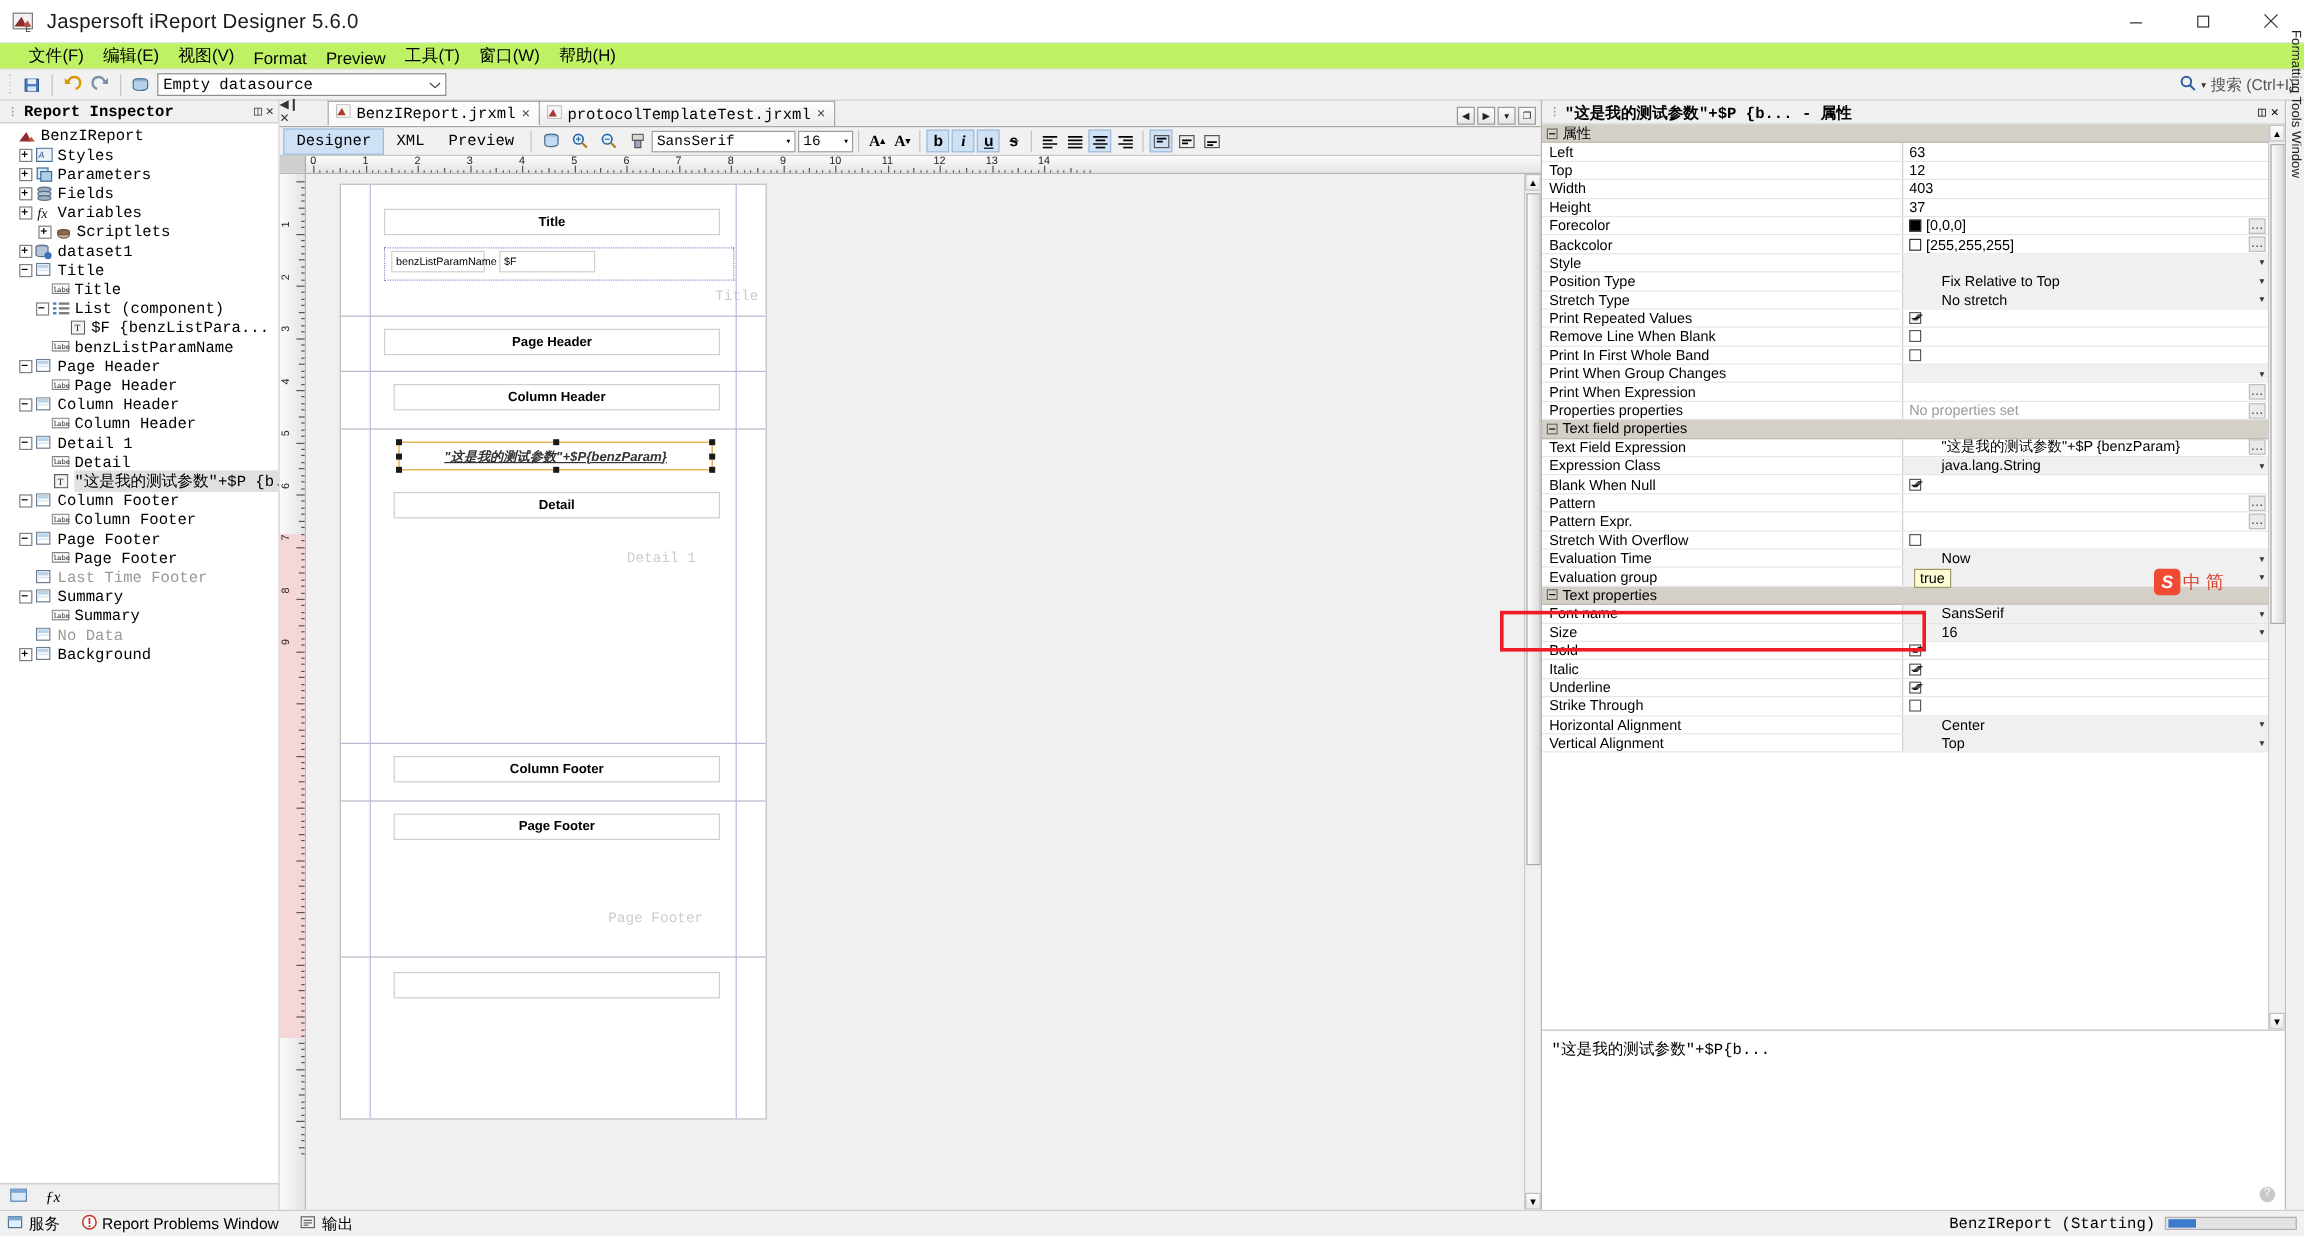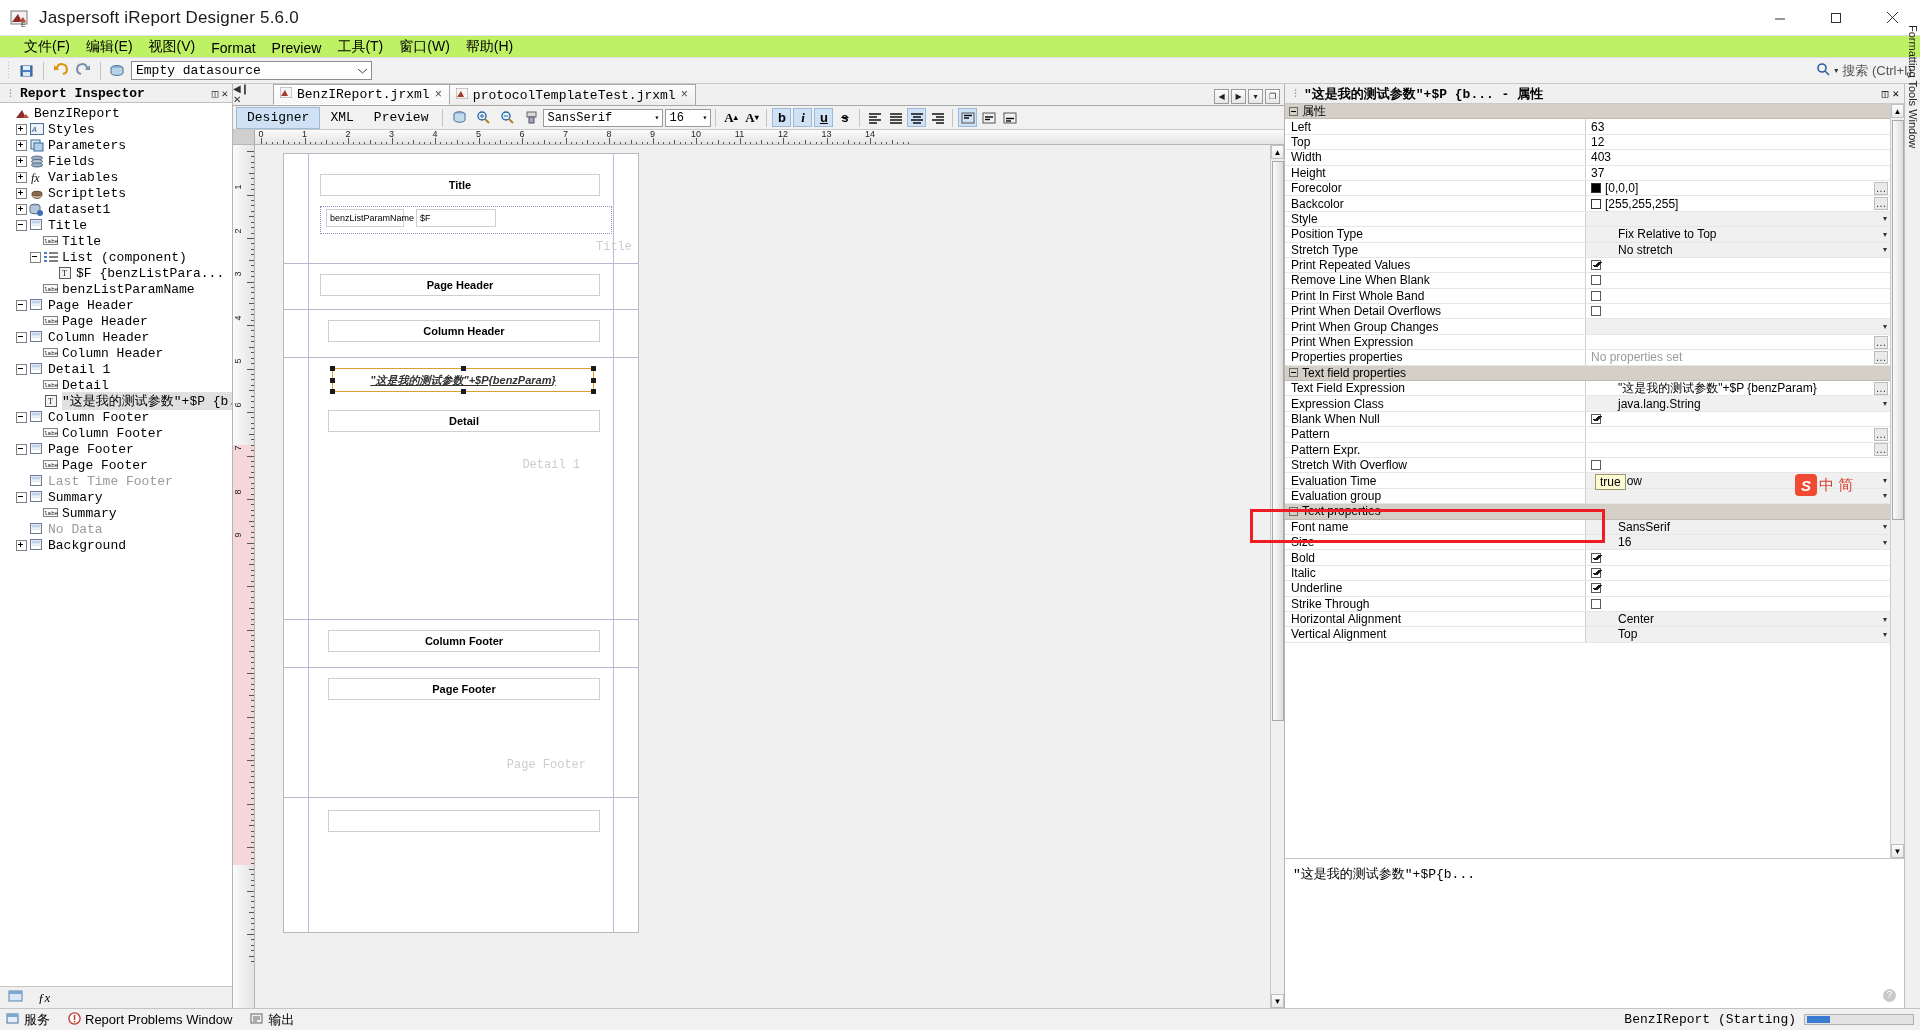--- a/index.html
+++ b/index.html
@@ -360,21 +360,21 @@
             <span class="twist has plus">
               <i class="vbar"></i>
             </span>
             <span class="tico">
               <svg width="14" height="13">
                 <text x="1" y="11" font-size="12" font-style="italic" font-family="serif" fill="#111">fx</text>
               </svg>
             </span>
             <span class="tlabel">Variables</span>
           </div>
-          <div class="tnode" style="padding-left: 16px;">
+          <div class="tnode" style="padding-left: 32px;">
             <span class="twist has plus">
               <i class="vbar"></i>
             </span>
             <span class="tico">
               <svg width="14" height="13">
                 <ellipse cx="7" cy="8" rx="5" ry="3.5" fill="#cfb79b" stroke="#7a614a"></ellipse>
                 <ellipse cx="7" cy="6.5" rx="5" ry="2.2" fill="#8a6a4f" stroke="#6a5038"></ellipse>
               </svg>
             </span>
             <span class="tlabel">Scriptlets</span>
@@ -1238,26 +1238,20 @@
                 <span class="cbx"></span>
               </div>
             </div>
             <div class="prow">
               <div class="pname">Print In First Whole Band</div>
               <div class="pval">
                 <span class="cbx"></span>
               </div>
             </div>
             <div class="prow">
-              <div class="pname">Print When Detail Overflows</div>
-              <div class="pval">
-                <span class="cbx"></span>
-              </div>
-            </div>
-            <div class="prow">
               <div class="pname">Print When Group Changes</div>
               <div class="pval combo">
                 <span></span>
                 <span class="dd">▾</span>
               </div>
             </div>
             <div class="prow">
               <div class="pname">Print When Expression</div>
               <div class="pval">
                 <span></span>

